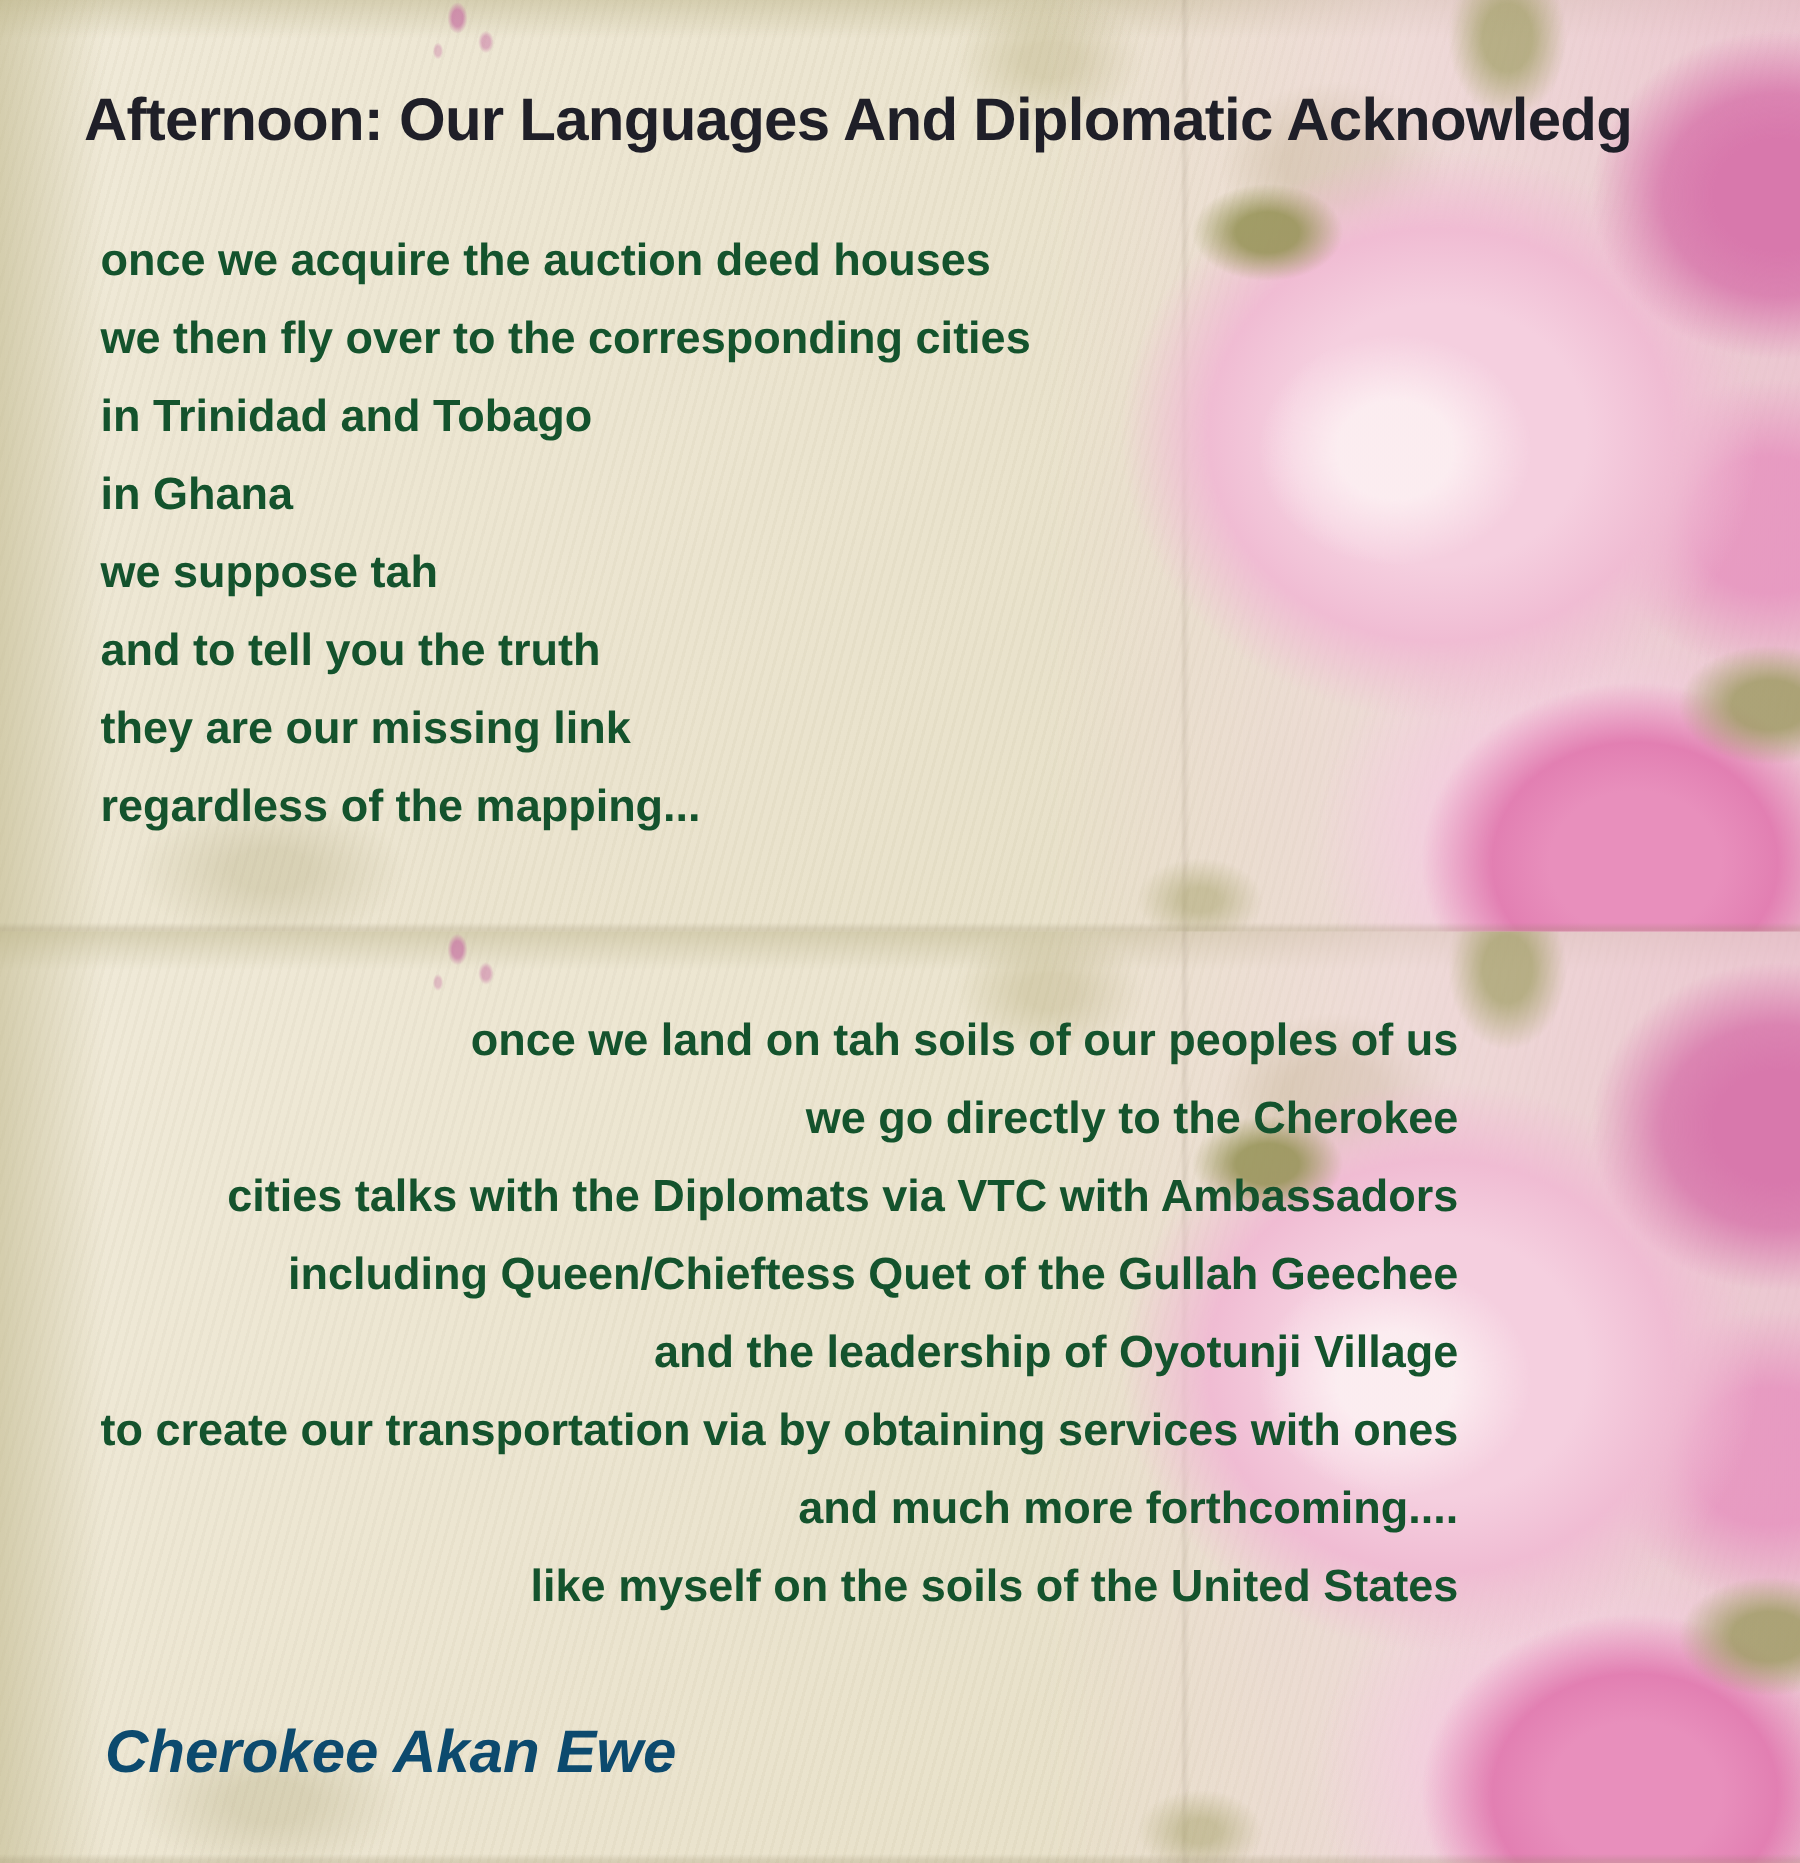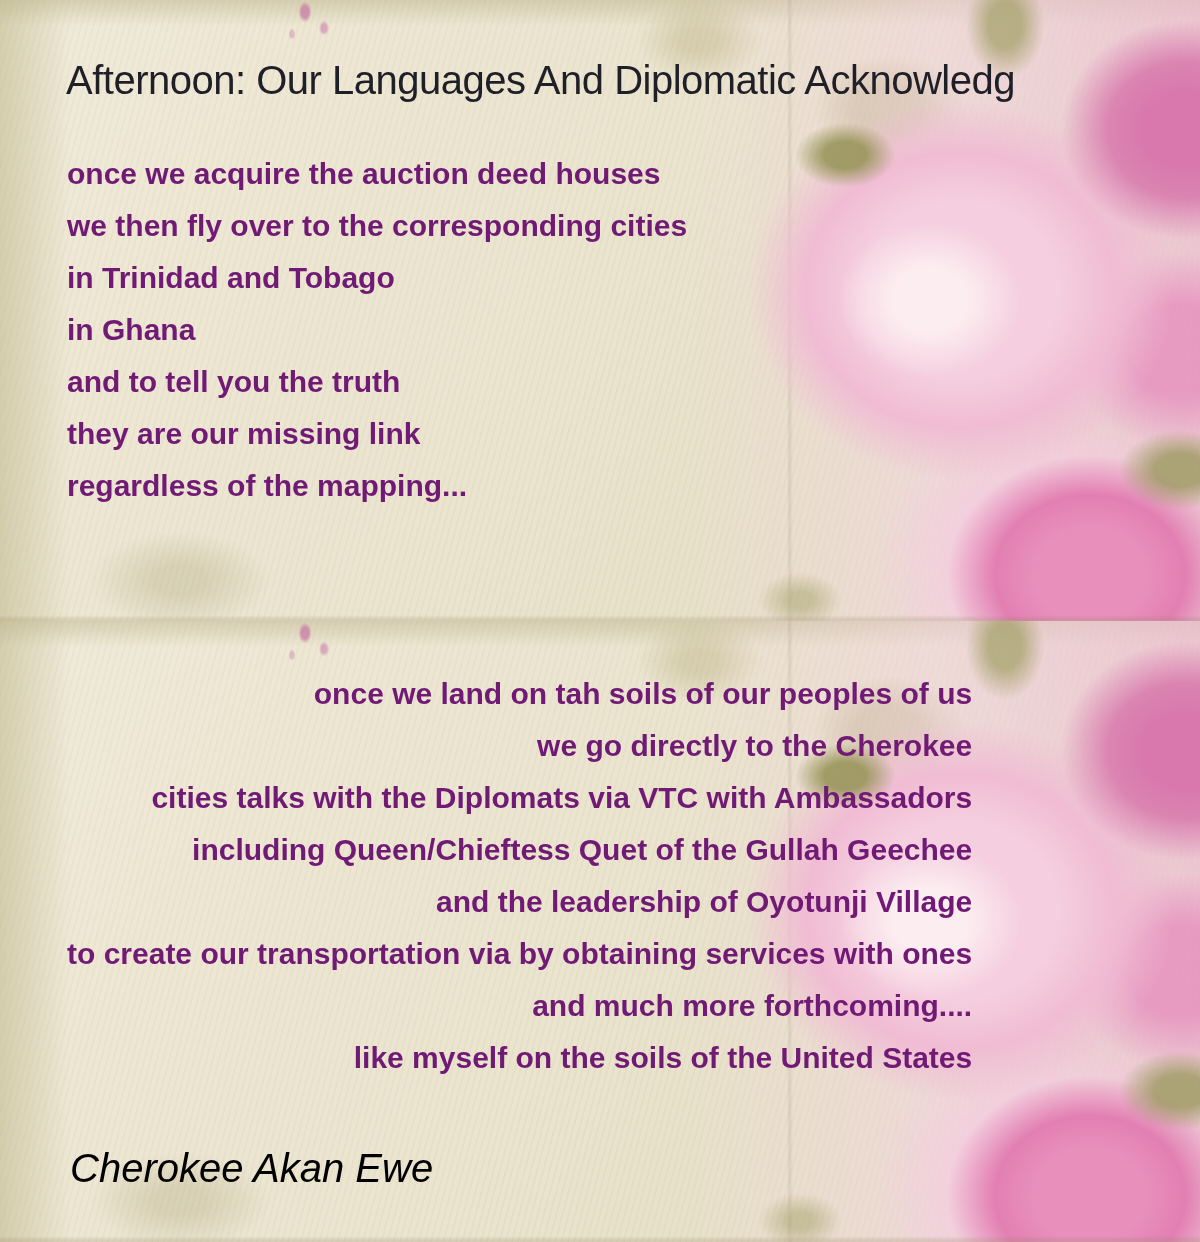--- a/index.html
+++ b/index.html
@@ -56,66 +56,67 @@
       linear-gradient(90deg, rgba(186,178,132,0.50) 0, rgba(186,178,132,0) 70px),
       linear-gradient(180deg, rgba(176,168,122,0.40) 0, rgba(176,168,122,0) 26px),
       
       repeating-linear-gradient(105deg, rgba(120,110,80,0.035) 0 2px, rgba(255,255,255,0.03) 2px 6px),
       
       linear-gradient(120deg, #efe9d8 0%, #eae3cd 45%, #e6dfc6 75%, #e3dcc2 100%);
   }
 
   .title {
     position: absolute;
-    left: 66px; top: 58px;
+    left: 56px; top: 58px;
     margin: 0;
     font-size: 40px;
-    font-weight: 400;
+    font-weight: 700;
     letter-spacing: -0.5px;
     white-space: nowrap;
     color: #1f1f28;
   }
 
   .stanza { position: absolute; left: 67px; }
   .stanza-1 { top: 148px; }
   .stanza-2 { top: 668px; text-align: right; }
 
   .line {
     margin: 0;
     height: 52px;
     line-height: 52px;
     font-size: 30px;
     font-weight: 700;
     white-space: nowrap;
-    color: #701a75;
+    color: #14532d;
   }
 
   .author {
     position: absolute;
     left: 70px; top: 1146px;
     font-size: 40px;
     font-style: italic;
-    font-weight: 400;
+    font-weight: 700;
     white-space: nowrap;
-    color: #000000;
+    color: #0c4a6e;
   }
 </style>
 </head>
 <body>
 
 <div class="page">
   <div class="bg"></div>
 
   <h1 class="title">Afternoon: Our Languages And Diplomatic Acknowledg</h1>
 
   <div class="stanza stanza-1">
     <p class="line">once we acquire the auction deed houses</p>
     <p class="line">we then fly over to the corresponding cities</p>
     <p class="line">in Trinidad and Tobago</p>
     <p class="line">in Ghana</p>
+    <p class="line">we suppose tah</p>
     <p class="line">and to tell you the truth</p>
     <p class="line">they are our missing link</p>
     <p class="line">regardless of the mapping...</p>
   </div>
 
   <div class="stanza stanza-2">
     <p class="line">once we land on tah soils of our peoples of us</p>
     <p class="line">we go directly to the Cherokee</p>
     <p class="line">cities talks with the Diplomats via VTC with Ambassadors</p>
     <p class="line">including Queen/Chieftess Quet of the Gullah Geechee</p>

